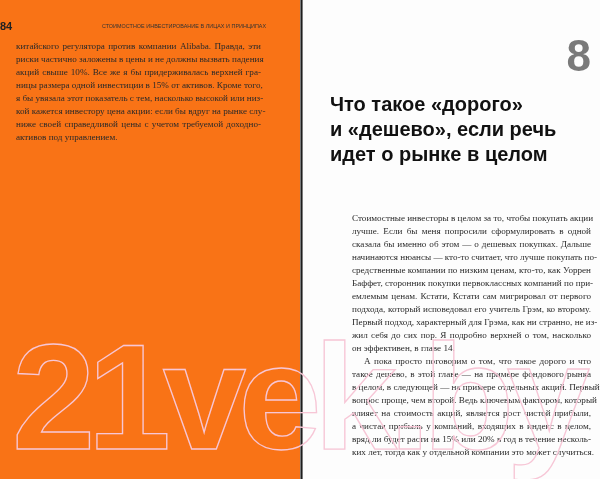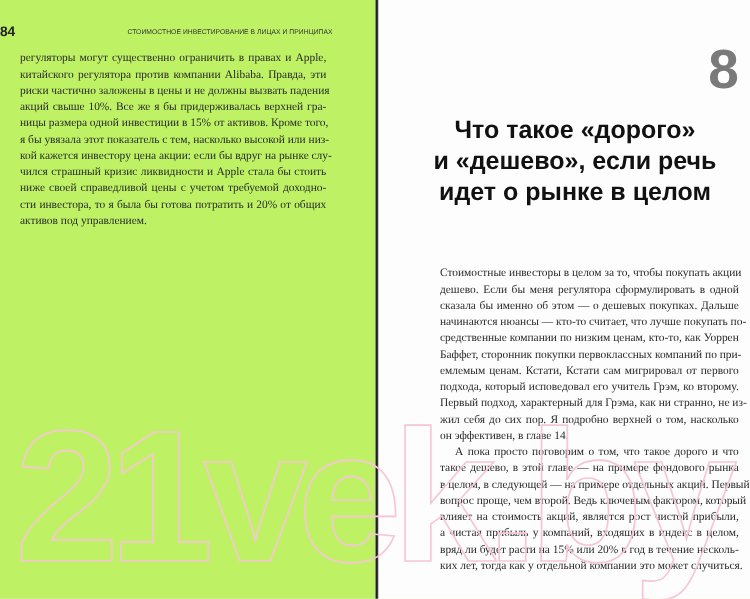--- a/index.html
+++ b/index.html
@@ -3,21 +3,21 @@
 <meta charset="utf-8">
 <style>
   html, body { margin:0; padding:0; }
   body {
     width:600px; height:479px; position:relative; overflow:hidden;
     background:#fdfdfd;
     font-family:"Liberation Serif", "DejaVu Serif", serif;
     color:#2b2b2b;
   }
   .page { position:absolute; top:0; height:479px; }
-  .page-left { left:0; width:301px; background:#bef264; }
+  .page-left { left:0; width:301px; background:#f97316; }
   .page-right { left:303px; width:297px; background:#fdfdfd; }
   .spine {
     position:absolute; left:300px; top:0; width:3px; height:479px;
     background:linear-gradient(to right,#bdbdbd 0,#1e1e1e 40%,#1e1e1e 60%,#bdbdbd 100%);
   }
   .page-number {
     position:absolute; left:0; top:20px;
     font-family:"Liberation Sans","DejaVu Sans",sans-serif;
     font-weight:bold; font-size:11px; color:#222; letter-spacing:-0.2px;
   }
@@ -37,61 +37,58 @@
   .indent { padding-left:12px; }
   .chapter-number {
     position:absolute; right:9px; top:34px;
     font-family:"Liberation Sans","DejaVu Sans",sans-serif;
     font-weight:bold; font-size:44px; color:#7a7a7a; line-height:44px;
   }
   .chapter-title {
     position:absolute; right:10px; top:92px; width:260px;
     font-family:"Liberation Sans","DejaVu Sans",sans-serif;
     font-weight:bold; font-size:20px; line-height:25px; color:#111;
-    text-align:center;
+    text-align:left;
   }
   .watermark {
     position:absolute; left:0; top:0; width:600px; height:479px;
     pointer-events:none; z-index:5;
   }
 </style>
 </head>
 <body>
 
 <div class="page page-left">
   <div class="page-number">84</div>
   <div class="running-head">СТОИМОСТНОЕ ИНВЕСТИРОВАНИЕ В ЛИЦАХ И ПРИНЦИПАХ</div>
   <div class="body-text left-body">
-    <span class="line">регуляторы могут существенно ограничить в правах и Apple,</span>
     <span class="line">китайского регулятора против компании Alibaba. Правда, эти</span>
     <span class="line">риски частично заложены в цены и не должны вызвать падения</span>
     <span class="line">акций свыше 10%. Все же я бы придерживалась верхней гра-</span>
     <span class="line">ницы размера одной инвестиции в 15% от активов. Кроме того,</span>
     <span class="line">я бы увязала этот показатель с тем, насколько высокой или низ-</span>
     <span class="line">кой кажется инвестору цена акции: если бы вдруг на рынке слу-</span>
-    <span class="line">чился страшный кризис ликвидности и Apple стала бы стоить</span>
     <span class="line">ниже своей справедливой цены с учетом требуемой доходно-</span>
-    <span class="line">сти инвестора, то я была бы готова потратить и 20% от общих</span>
     <span class="line last">активов под управлением.</span>
   </div>
 </div>
 
 <div class="spine"></div>
 
 <div class="page page-right">
   <div class="chapter-number">8</div>
   <div class="chapter-title">
     <div>Что такое «дорого»</div>
     <div>и «дешево», если речь</div>
     <div>идет о рынке в целом</div>
   </div>
   <div class="body-text right-body">
     <div>
       <span class="line">Стоимостные инвесторы в целом за то, чтобы покупать акции</span>
-      <span class="line">дешево. Если бы меня регулятора сформулировать в одной</span>
+      <span class="line">лучше. Если бы меня попросили сформулировать в одной</span>
       <span class="line">сказала бы именно об этом — о дешевых покупках. Дальше</span>
       <span class="line">начинаются нюансы — кто-то считает, что лучше покупать по-</span>
       <span class="line">средственные компании по низким ценам, кто-то, как Уоррен</span>
       <span class="line">Баффет, сторонник покупки первоклассных компаний по при-</span>
       <span class="line">емлемым ценам. Кстати, Кстати сам мигрировал от первого</span>
       <span class="line">подхода, который исповедовал его учитель Грэм, ко второму.</span>
       <span class="line">Первый подход, характерный для Грэма, как ни странно, не из-</span>
       <span class="line">жил себя до сих пор. Я подробно верхней о том, насколько</span>
       <span class="line last">он эффективен, в главе 14.</span>
     </div>

